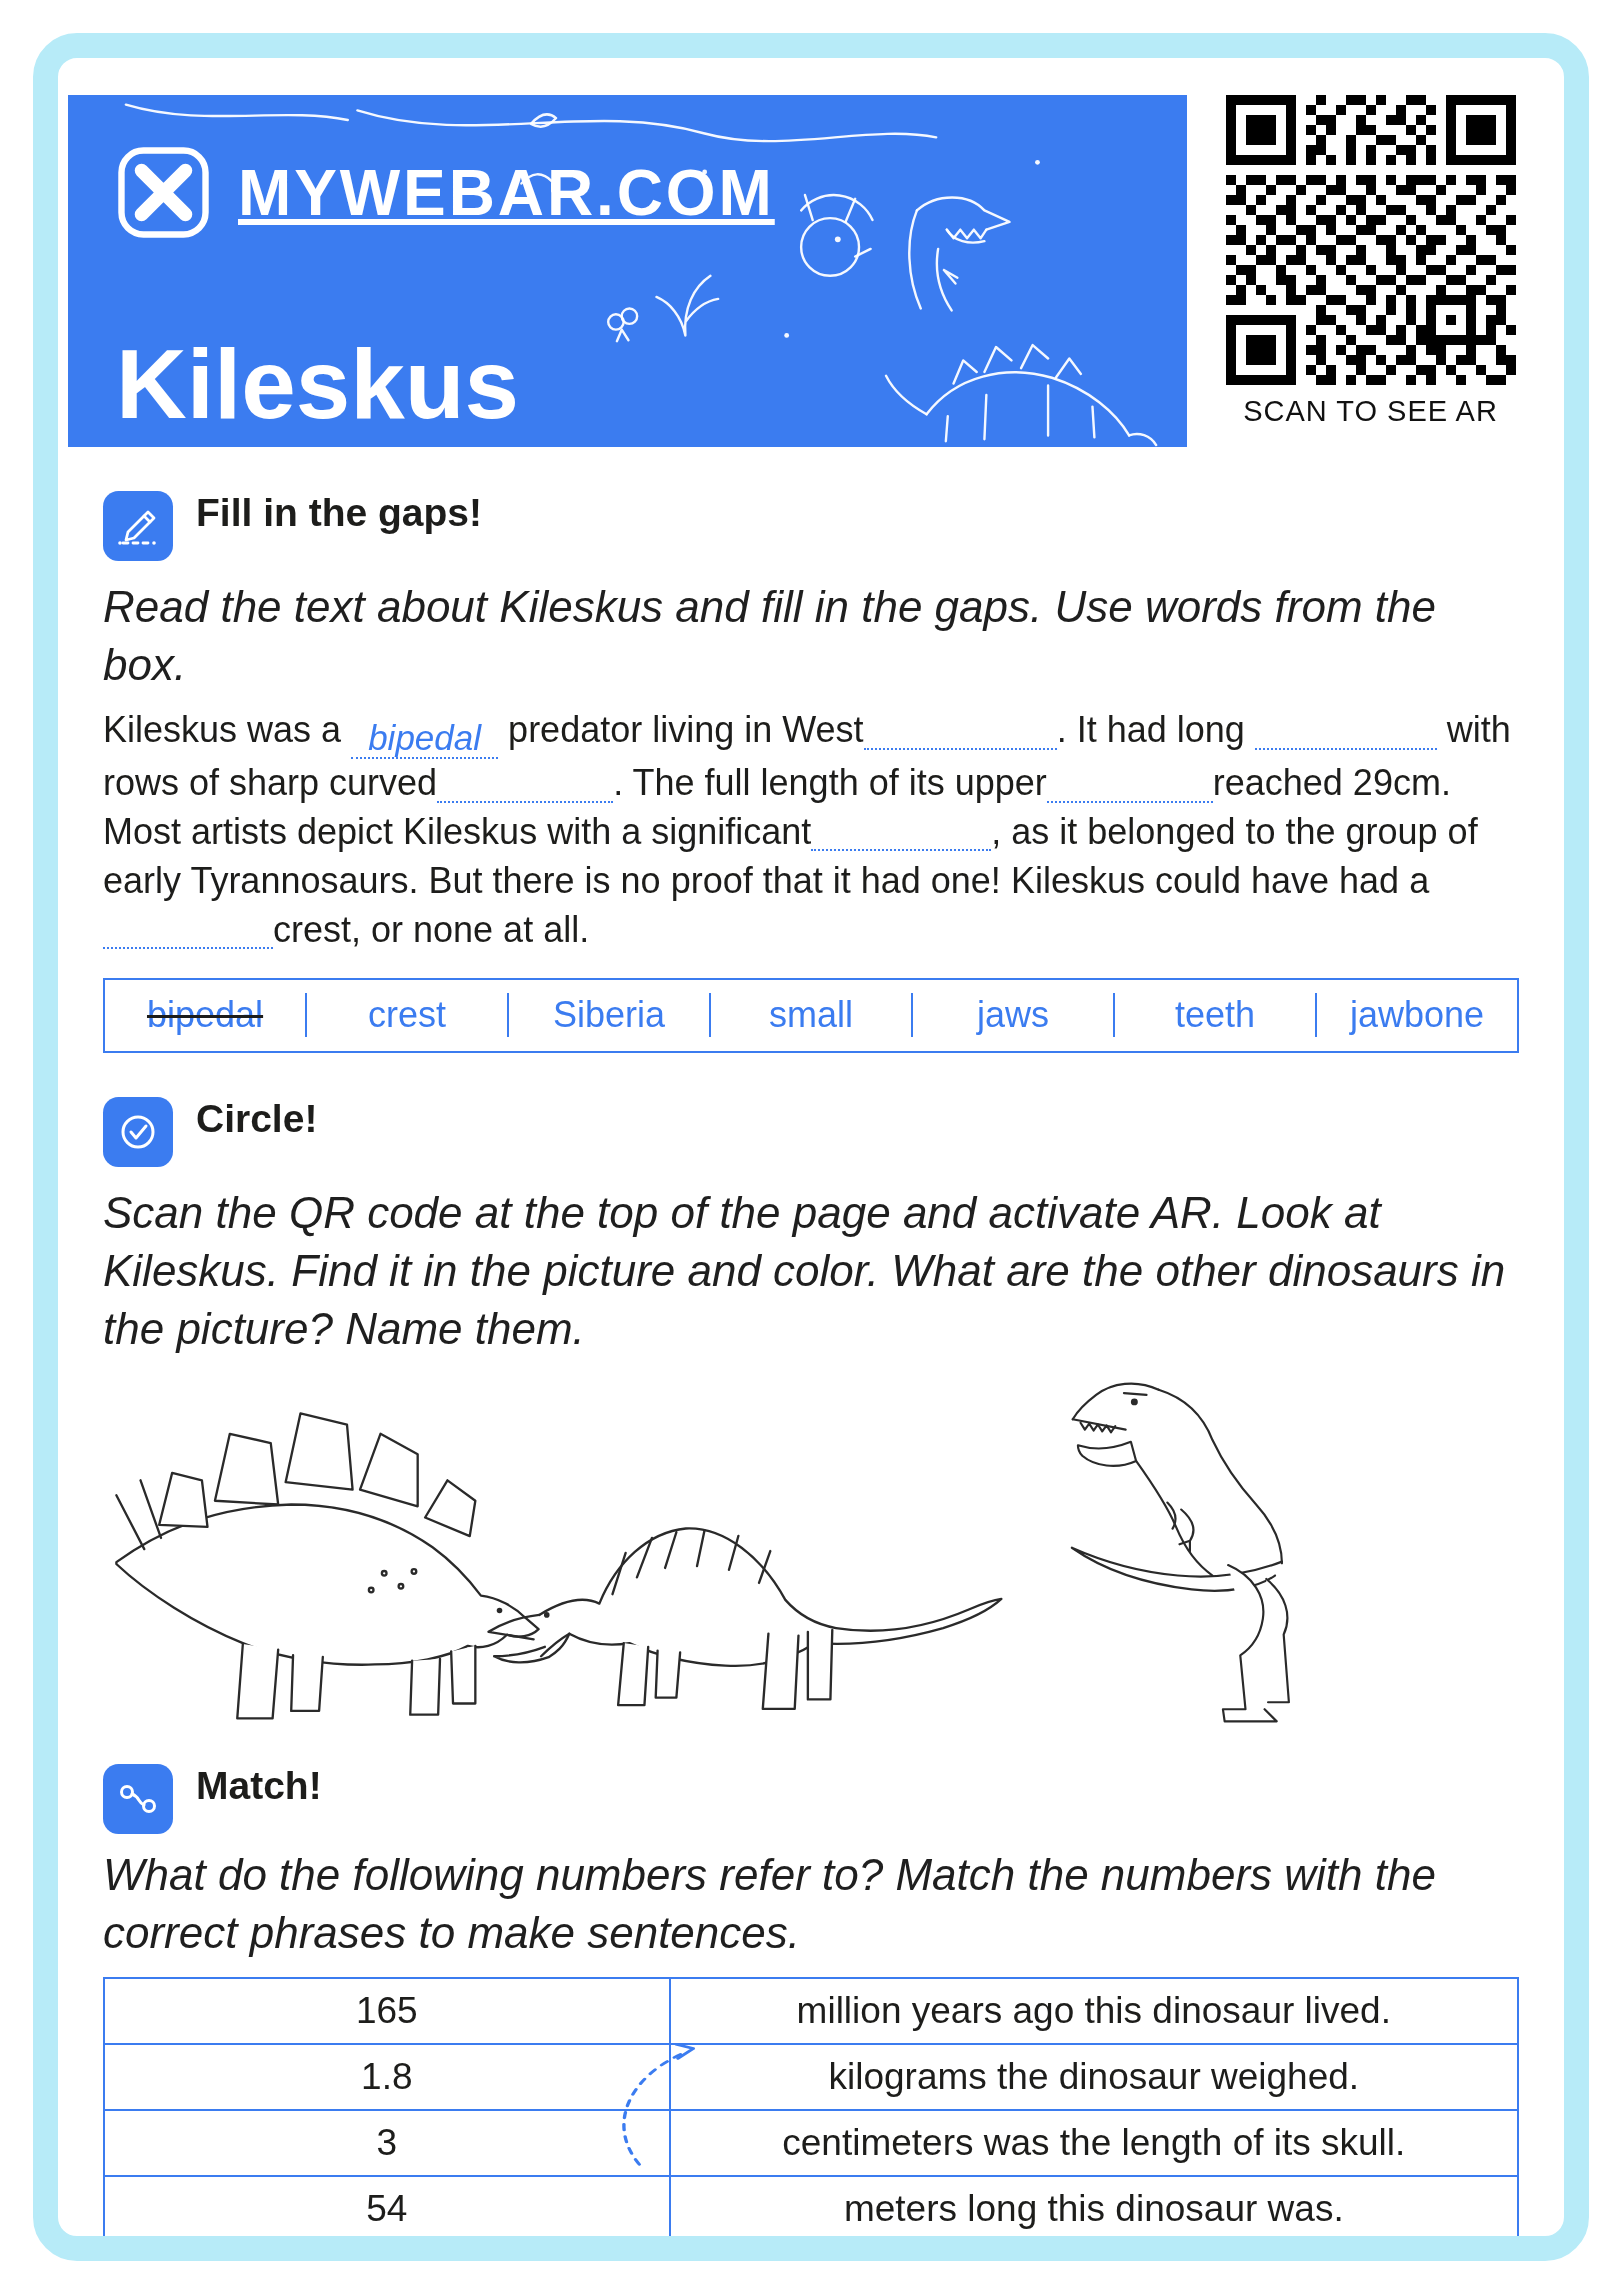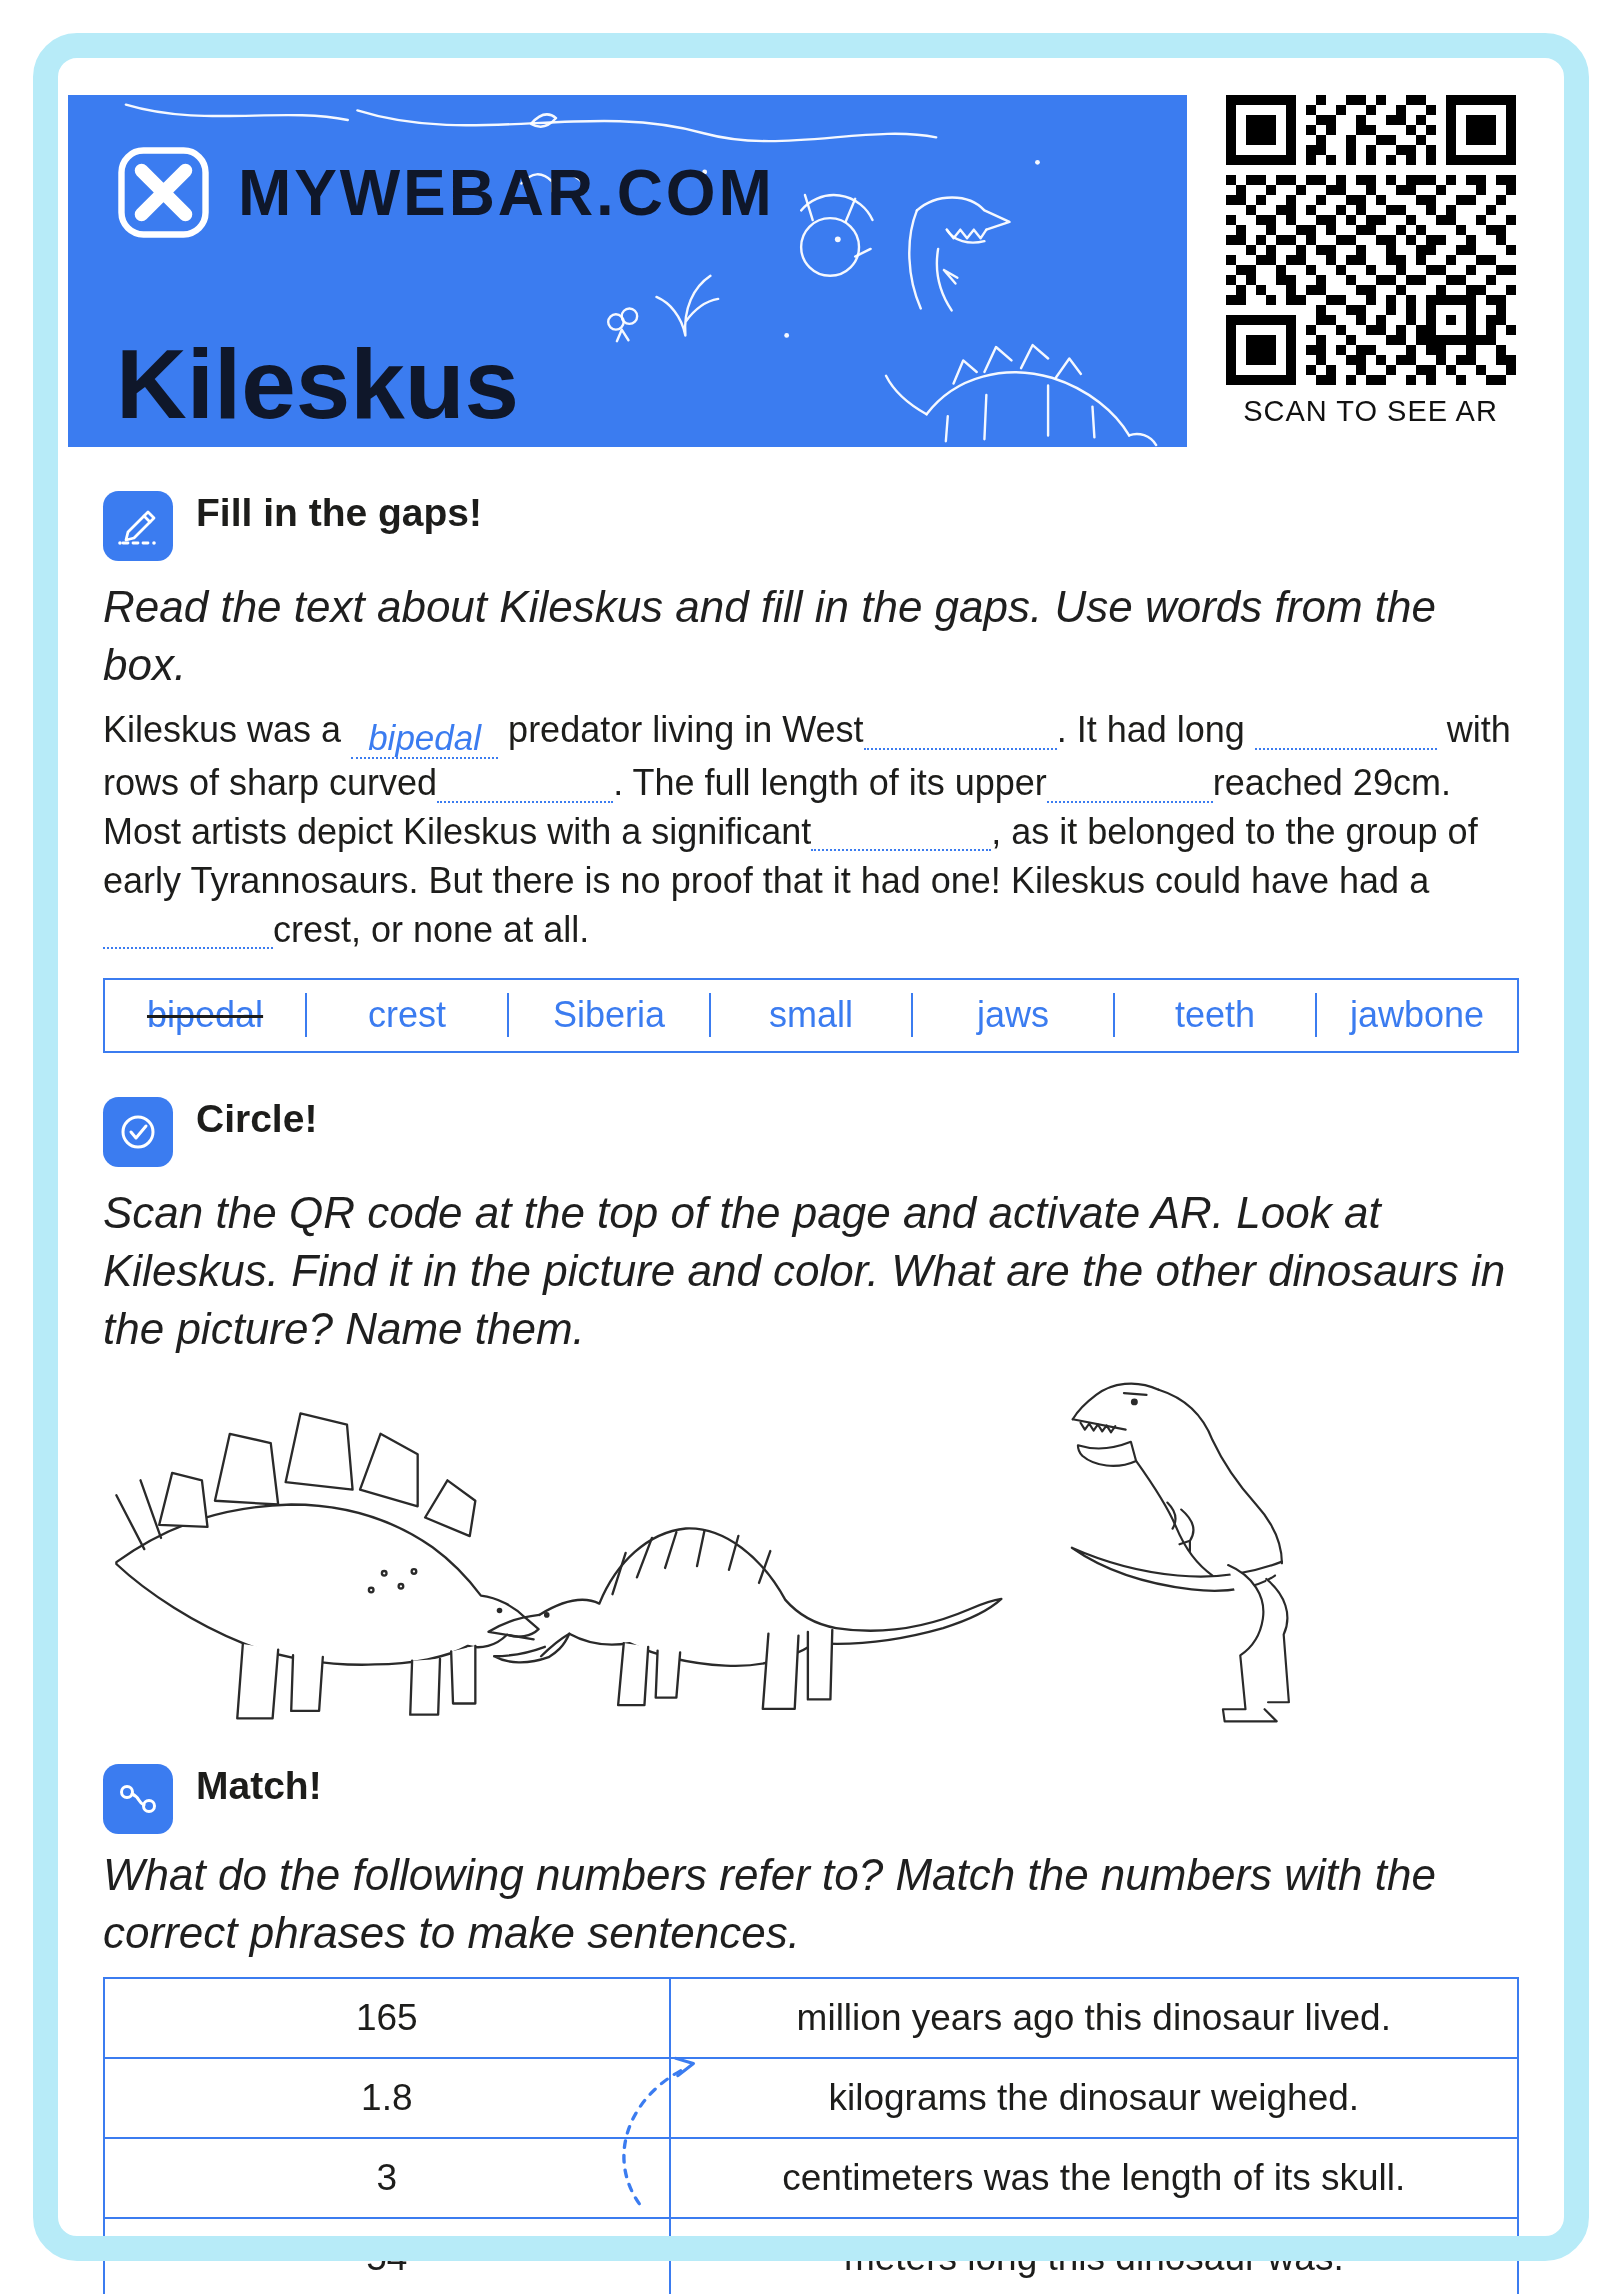--- a/index.html
+++ b/index.html
@@ -4,21 +4,21 @@
 <title>Kileskus</title>
 <style>
   * { box-sizing: border-box; }
   body { margin:0; background:#fff; font-family:"Liberation Sans", sans-serif; color:#1d1d1b; }
   .page { position:relative; width:1622px; height:2294px; background:#fff; overflow:hidden; }
   .frame { position:absolute; inset:33px; border:25px solid #b7ebf8; border-radius:44px; pointer-events:none; z-index:9; }
   .content { position:absolute; left:68px; right:68px; top:95px; }
 
   
   .header { display:flex; height:352px; }
-  .header-blue { position:relative; flex:1; background:#3b7cf0; color:#0f172a; padding:50px 48px; overflow:hidden; }
+  .header-blue { position:relative; flex:1; background:#3b7cf0; color:#ffffff; padding:50px 48px; overflow:hidden;text-decoration:underline; }
   .doodles { position:absolute; inset:0; width:100%; height:100%; }
   .brand-row { position:relative; display:flex; align-items:center; gap:27px; z-index:2; }
   .logo svg { width:95px; height:95px; display:block; }
   .brand { font-size:64px; font-weight:700; letter-spacing:2.9px; }
   .title { position:absolute; left:48px; bottom:5.8px; margin:0; font-size:98px; font-weight:700; z-index:2; }
   .qr-panel { width:367px; background:#fff; display:flex; flex-direction:column; align-items:center; padding-top:0; }
   .qr { width:290px; height:290px; }
   .qr-caption { font-size:29px; margin-top:9.7px; letter-spacing:1px; color:#111; }
 
   
@@ -39,21 +39,21 @@
   .vbar { width:1.9px; height:44px; background:#3b7cf0; flex:0 0 auto; }
 
   .drawings { position:relative; height:371px; margin-top:7.7px; }
   .dino { position:absolute; }
   .dino path, .dino circle { stroke:#2a2a2a; stroke-width:2.5; fill:none; stroke-linecap:round; stroke-linejoin:round; }
   .dino .fillw { fill:#fff; }
   .dino .dot { fill:#2a2a2a; stroke:none; }
 
   .table-wrap { position:relative; margin-top:15.4px; }
   .match-table { width:100%; border-collapse:collapse; font-size:37px; }
-  .match-table td { border:2.9px solid #3b7cf0; height:80px; text-align:center; padding:0 13.5px; }
+  .match-table td { border:2.9px solid #3b7cf0; height:66px; text-align:center; padding:0 13.5px; }
   .match-table td.num { width:40%; }
   .arrow-svg { position:absolute; left:0; top:0; width:100%; height:100%; pointer-events:none; }
   .arrow-svg path { fill:none; stroke:#3b7cf0; stroke-width:3.5; stroke-linecap:round; }
   .arrow-svg .dashed { stroke-dasharray:8 9; }
 
   .white-draw path, .white-draw circle { stroke:#fff; fill:none; stroke-width:2.5; stroke-linecap:round; stroke-linejoin:round; opacity:.95; }
   .white-draw .wdot { fill:#fff; stroke:none; }
 </style>
 </head>
 <body>

